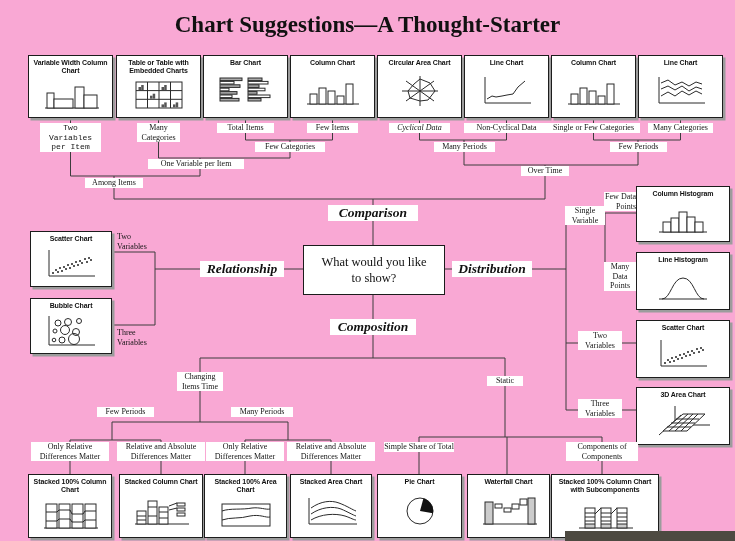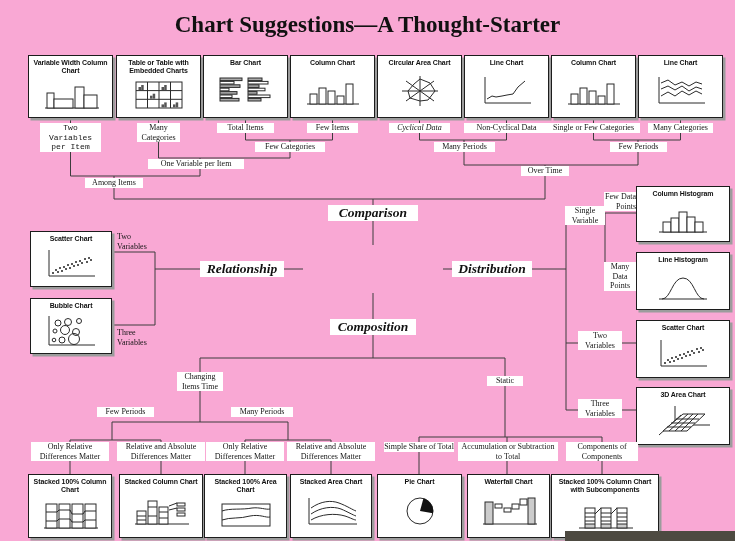--- a/index.html
+++ b/index.html
@@ -365,20 +365,23 @@
           <rect x="26" y="24" width="10" height="4" fill="#ccc" stroke="none"></rect>
           <rect x="42" y="24" width="10" height="4" fill="#ccc" stroke="none"></rect>
       <rect class="icn" x="10" y="8" width="10" height="20"></rect>
           <rect class="icn" x="26" y="8" width="10" height="20"></rect>
           <rect class="icn" x="42" y="8" width="10" height="20"></rect>
       <path class="icn" d="M10 13H20 M10 17H20 M10 21H20 M10 24H20 M26 13H36 M26 17H36 M26 21H36 M26 24H36 M42 13H52 M42 17H52 M42 21H52 M42 24H52 M20 14L26 8 M36 14L42 8"></path>
     </svg>
       </div>
   </div>
 
+  <div class="qbox">
+    <span>What would you like to show?</span>
+  </div>
   <div class="decision" style="left:328px;top:205px;width:90px;">Comparison</div>
   <div class="decision" style="left:200px;top:261px;width:84px;font-style:italic;">Relationship</div>
   <div class="decision" style="left:452px;top:261px;width:80px;">Distribution</div>
   <div class="decision" style="left:330px;top:307px;width:86px;margin-top:12px;">Composition</div>
 
   <div class="lbl bg" style="left:40px;top:123px;width:61px;font-family:Liberation Mono, monospace;">Two Variables per Item</div>
   <div class="lbl bg" style="left:137px;top:123px;width:43px;">Many Categories</div>
   <div class="lbl bg" style="left:217px;top:123px;width:57px;">Total Items</div>
   <div class="lbl bg" style="left:307px;top:123px;width:51px;">Few Items</div>
   <div class="lbl bg" style="left:389px;top:123px;width:61px;font-style:italic;">Cyclical Data</div>
@@ -403,18 +406,17 @@
 
   <div class="lbl bg" style="left:177px;top:372px;width:46px;">Changing Items Time</div>
   <div class="lbl bg" style="left:487px;top:376px;width:36px;">Static</div>
   <div class="lbl bg" style="left:97px;top:407px;width:57px;">Few Periods</div>
   <div class="lbl bg" style="left:231px;top:407px;width:62px;">Many Periods</div>
   <div class="lbl bg" style="left:31px;top:442px;width:78px;">Only Relative Differences Matter</div>
   <div class="lbl bg" style="left:117px;top:442px;width:88px;">Relative and Absolute Differences Matter</div>
   <div class="lbl bg" style="left:206px;top:442px;width:78px;">Only Relative Differences Matter</div>
   <div class="lbl bg" style="left:287px;top:442px;width:88px;">Relative and Absolute Differences Matter</div>
   <div class="lbl bg" style="left:384px;top:442px;width:70px;">Simple Share of Total</div>
-  <div class="lbl bg" style="left:458px;top:442px;width:100px;">Accumulation or Subtraction to Total</div>
   <div class="lbl bg" style="left:566px;top:442px;width:72px;">Components of Components</div>
 
   <div class="bottombar"></div>
 
 </div>
 
 </body></html>

